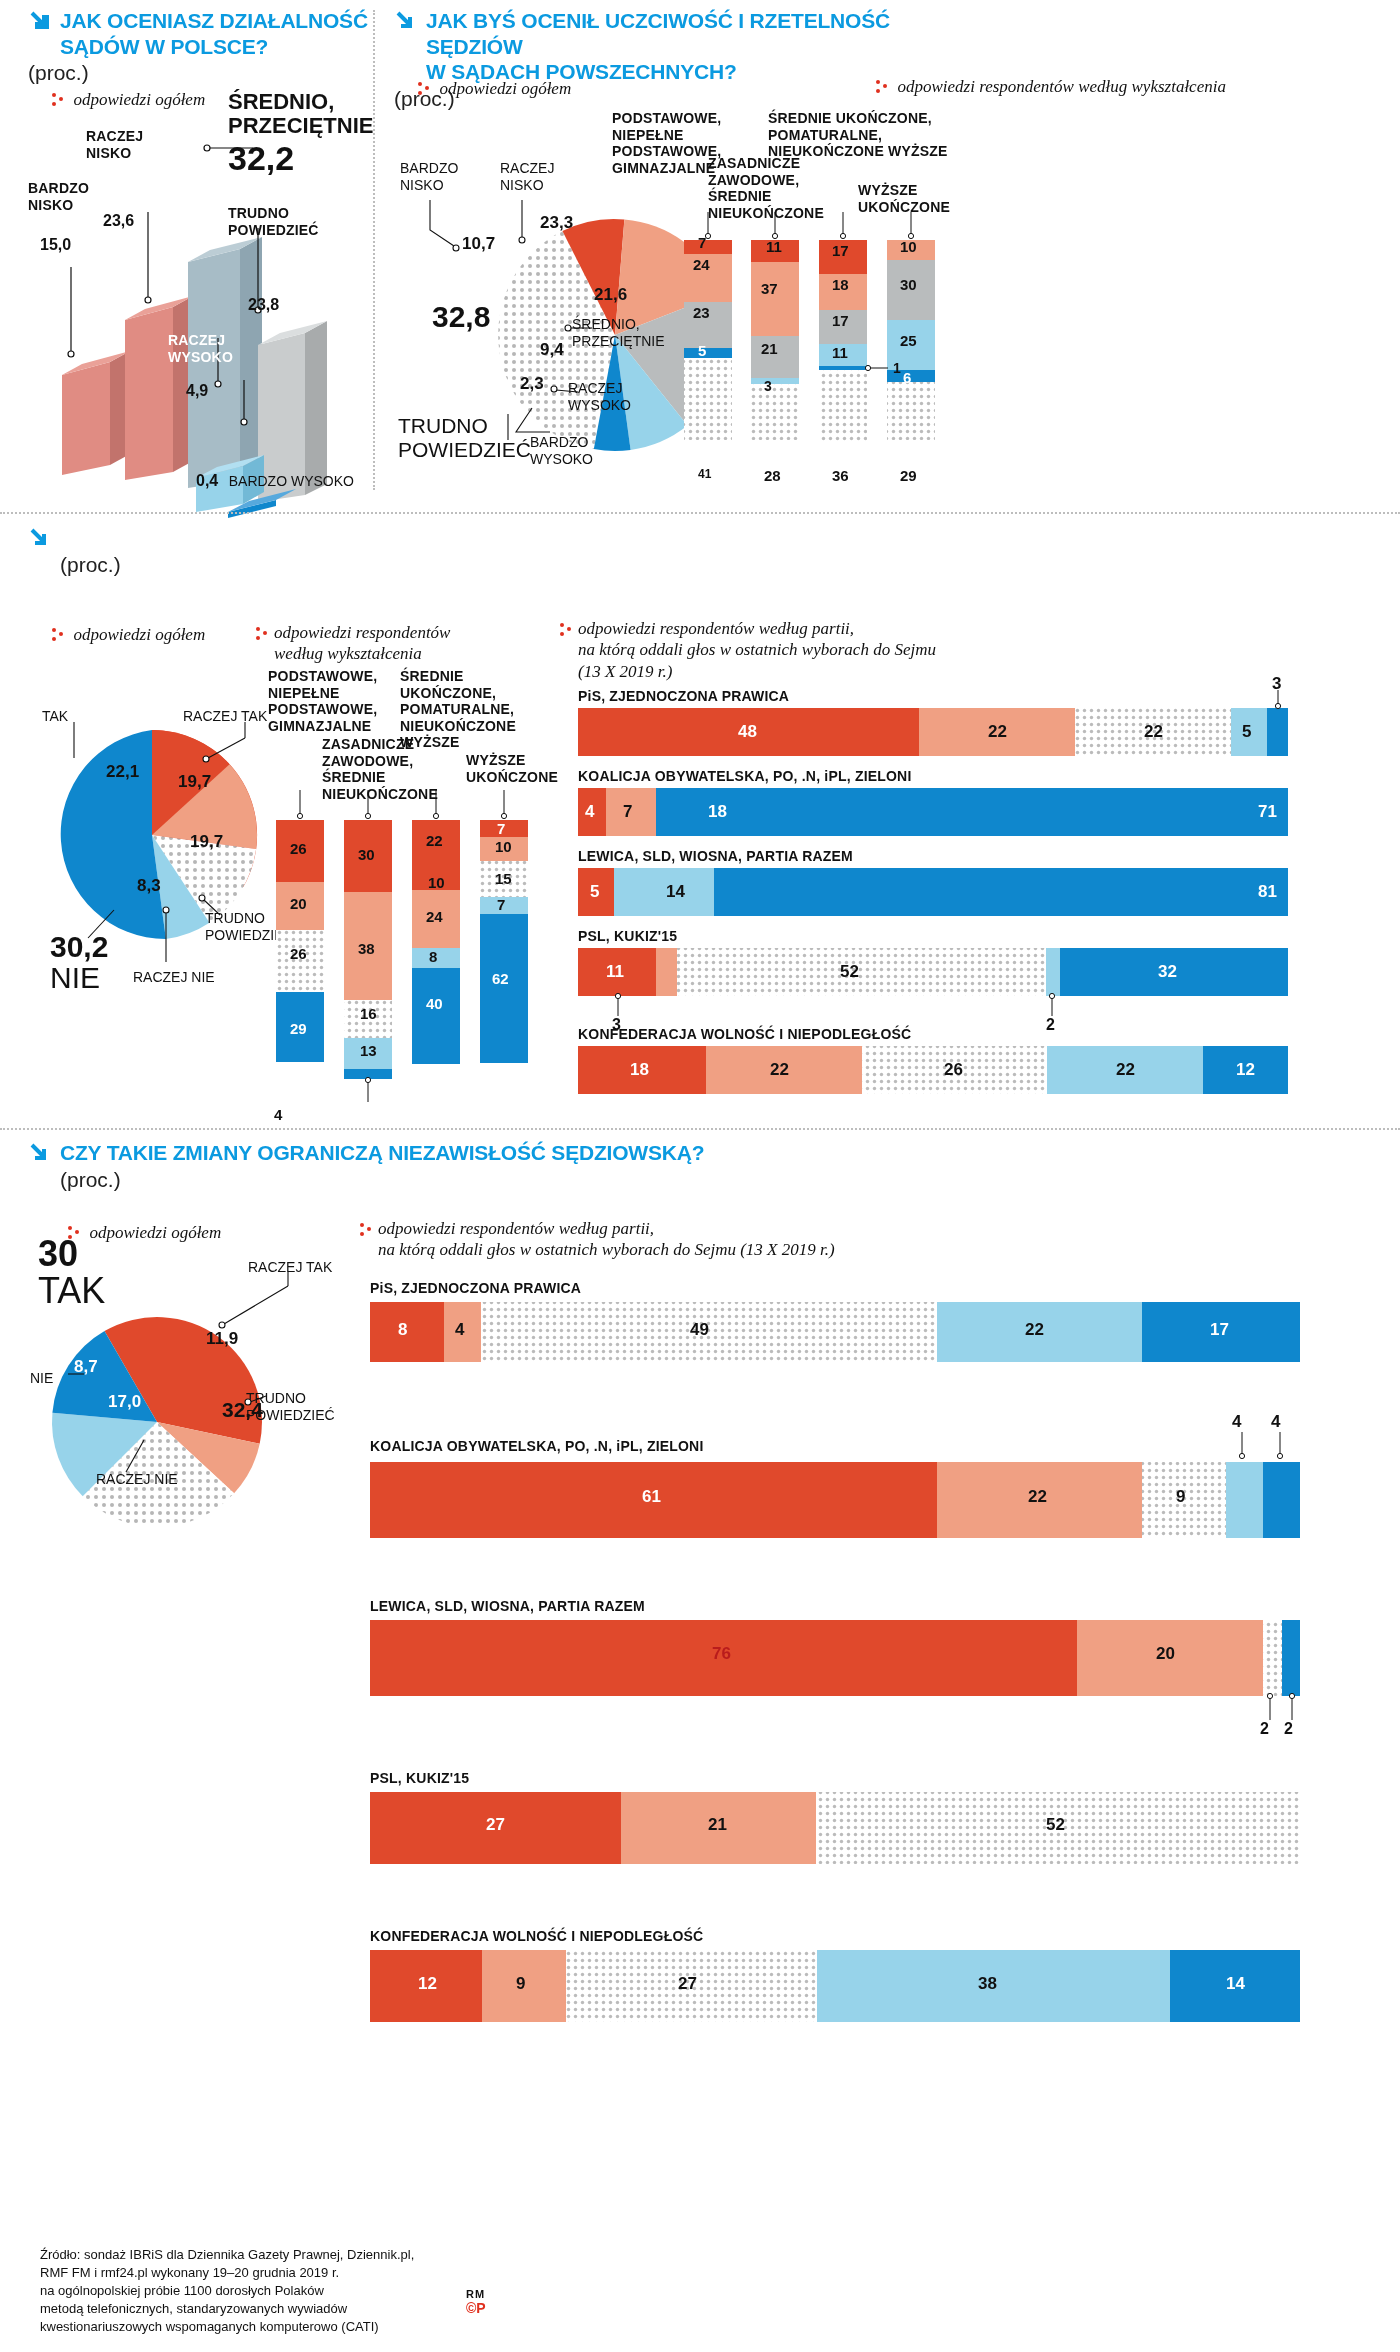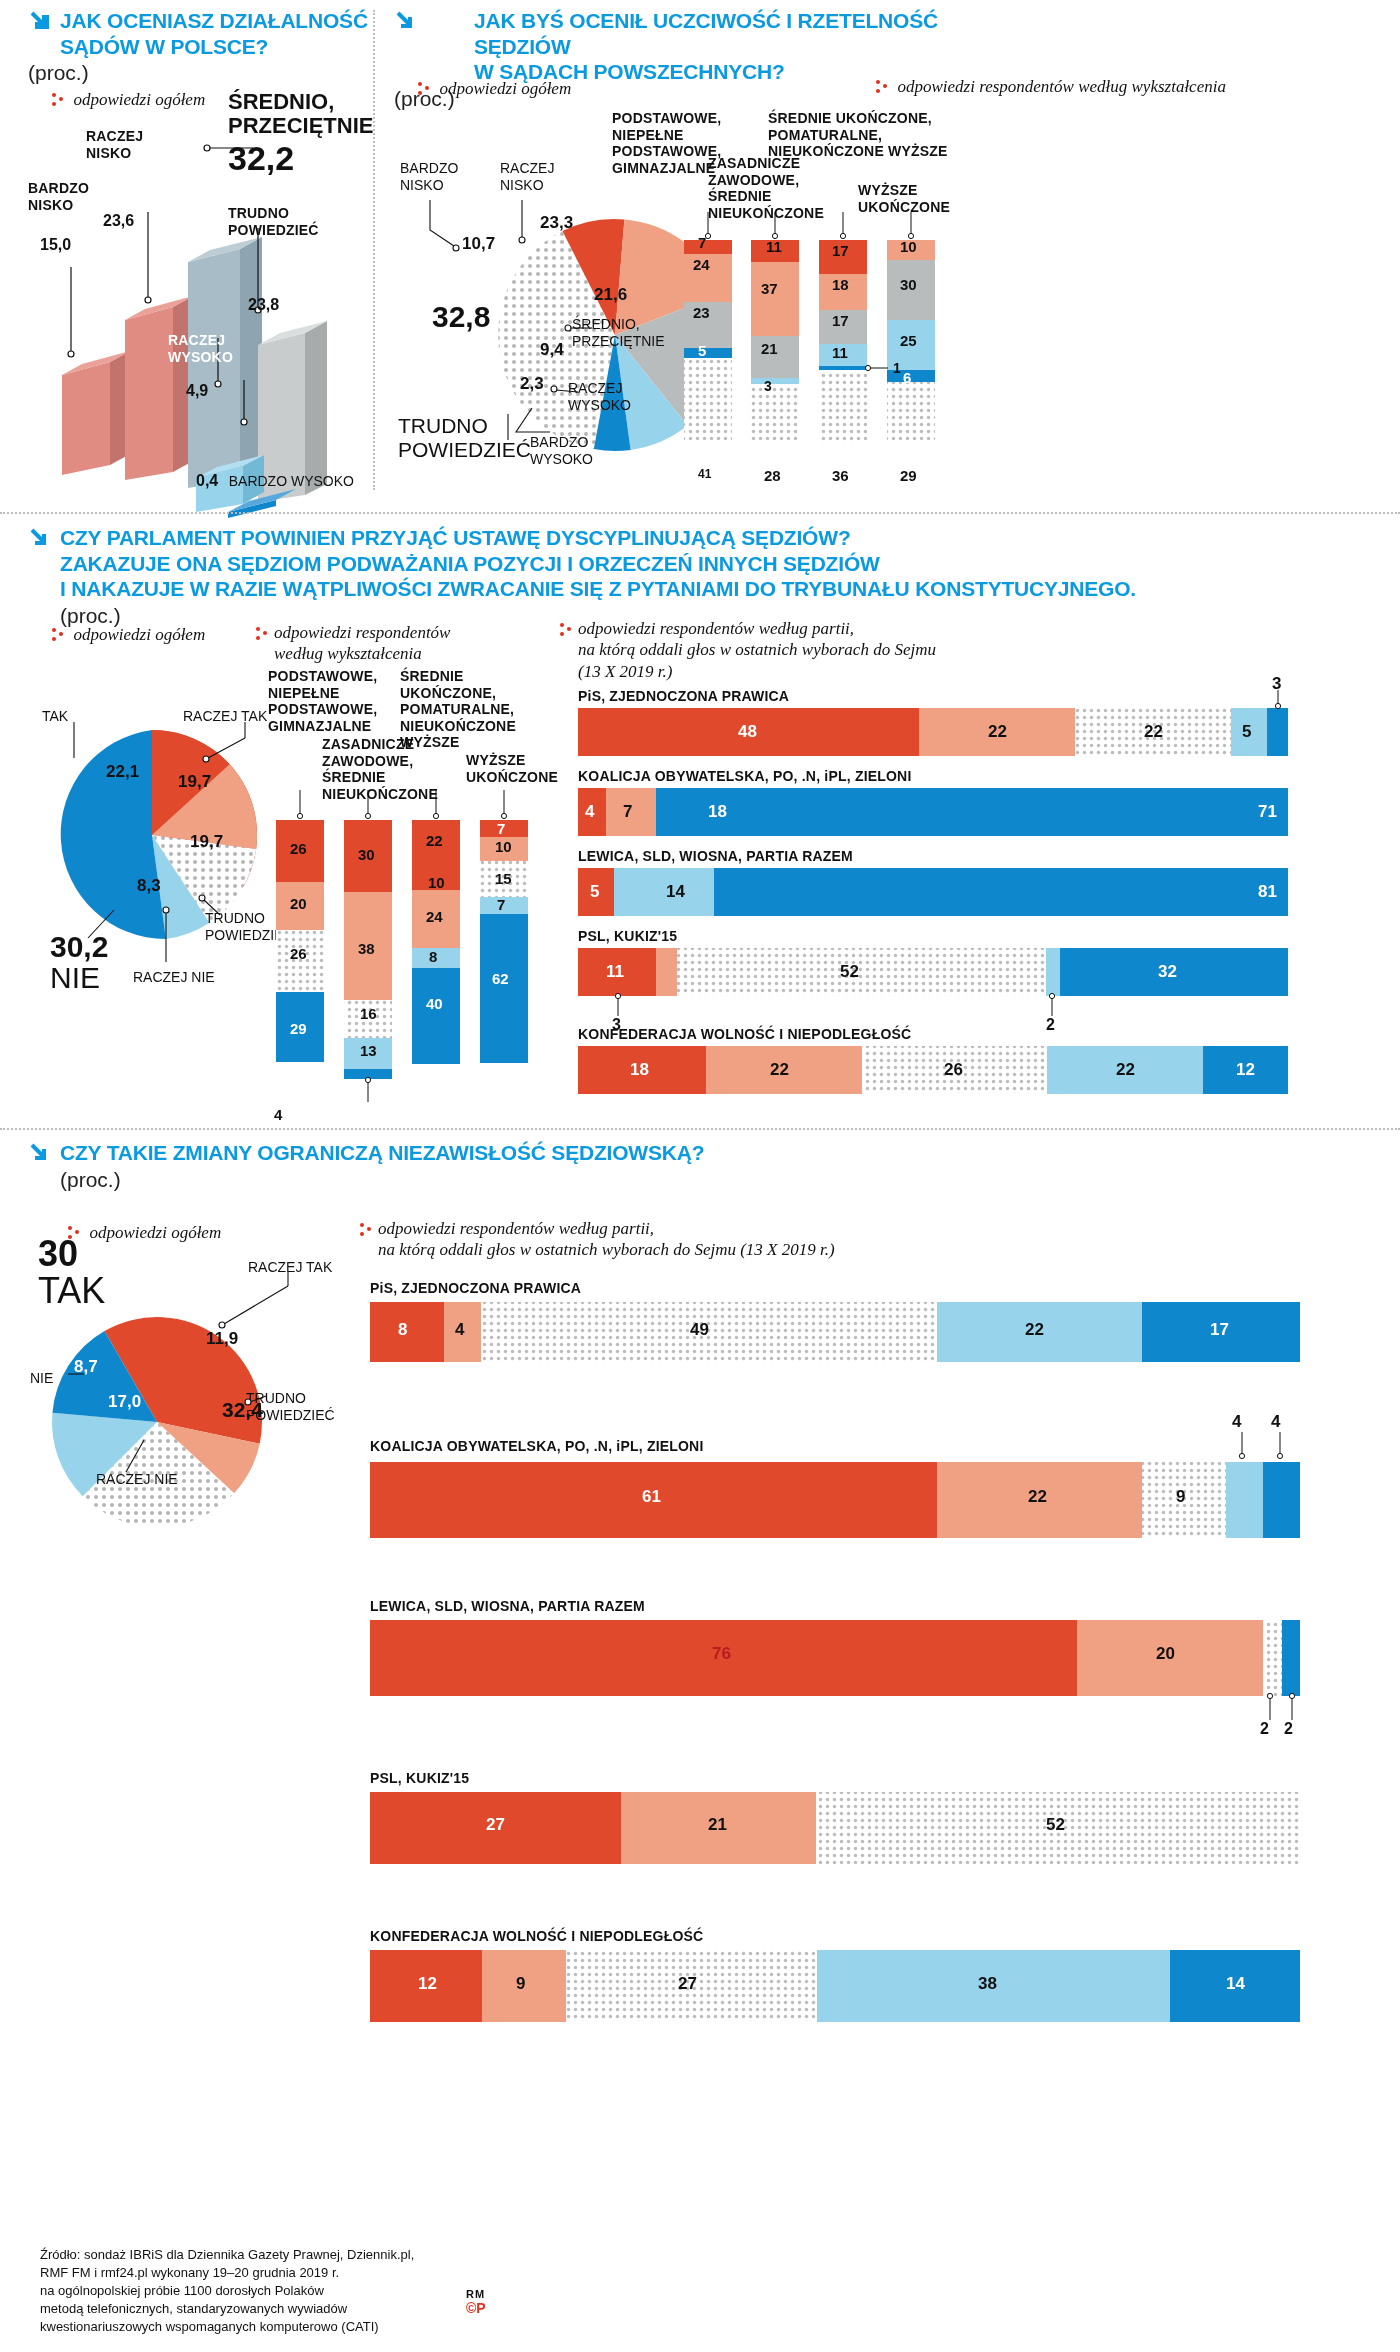--- a/index.html
+++ b/index.html
@@ -133,21 +133,21 @@
 <div class="sec" style="left:248px; top:296px;"><span class="num" style="font-size:16px">23,8</span></div>
 <div class="sec" style="left:186px; top:382px;"><span class="num" style="font-size:16px">4,9</span></div>
 <div class="sec" style="left:196px; top:472px;">
   <span class="num" style="font-size:16px">0,4</span>
   <span class="lbl-reg" style="font-size:14px; margin-left:6px;">BARDZO WYSOKO</span>
 </div>
 
 <div class="vdivider" style="left:373px; top:10px; height:480px;"></div>
 
 <div class="sec" style="left:394px; top:8px; width:560px;">
-  <div style="display:flex; align-items:flex-start;gap:48px;">
+  <div style="display:flex; align-items:flex-start;">
     <span class="arrow-icon">
       <svg width="26" height="26" viewBox="0 0 26 26">
           <path d="M4 5 L16 17 M16 9 L16 18 L7 18" stroke="#0b9ae0" stroke-width="4" fill="none"></path>
         </svg>
     </span>
     <div class="hdr-title">
       <div>JAK BYŚ OCENIŁ UCZCIWOŚĆ I RZETELNOŚĆ SĘDZIÓW</div>
       <div>W SĄDACH POWSZECHNYCH?</div>
     </div>
   </div>
@@ -341,25 +341,20 @@
 
 <div class="divider" style="left:0px; top:512px; width:1400px;"></div>
 
 <div class="sec" style="left:28px; top:525px; width:1300px;">
   <div style="display:flex; align-items:flex-start;">
     <span class="arrow-icon">
       <svg width="26" height="26" viewBox="0 0 26 26">
           <path d="M4 5 L16 17 M16 9 L16 18 L7 18" stroke="#0b9ae0" stroke-width="4" fill="none"></path>
         </svg>
     </span>
-    <div class="hdr-title">
-      <div>CZY PARLAMENT POWINIEN PRZYJĄĆ USTAWĘ DYSCYPLINUJĄCĄ SĘDZIÓW?</div>
-      <div>ZAKAZUJE ONA SĘDZIOM PODWAŻANIA POZYCJI I ORZECZEŃ INNYCH SĘDZIÓW</div>
-      <div>I NAKAZUJE W RAZIE WĄTPLIWOŚCI ZWRACANIE SIĘ Z PYTANIAMI DO TRYBUNAŁU KONSTYTUCYJNEGO.</div>
-    </div>
   </div>
   <div class="proc" style="margin-left:32px;">(proc.)</div>
 </div>
 <div class="sec" style="left:52px; top:624px;">
   <span class="legend-dots"><i style="left:0;top:1px"></i><i style="left:7px;top:5px"></i><i style="left:0;top:10px"></i></span>
   <span class="legend">odpowiedzi ogółem</span>
 </div>
 <div class="sec" style="left:256px; top:622px; width:200px;">
   <span class="legend-dots" style="position:absolute;left:0;top:4px;">
       <i style="left:0;top:1px"></i>

